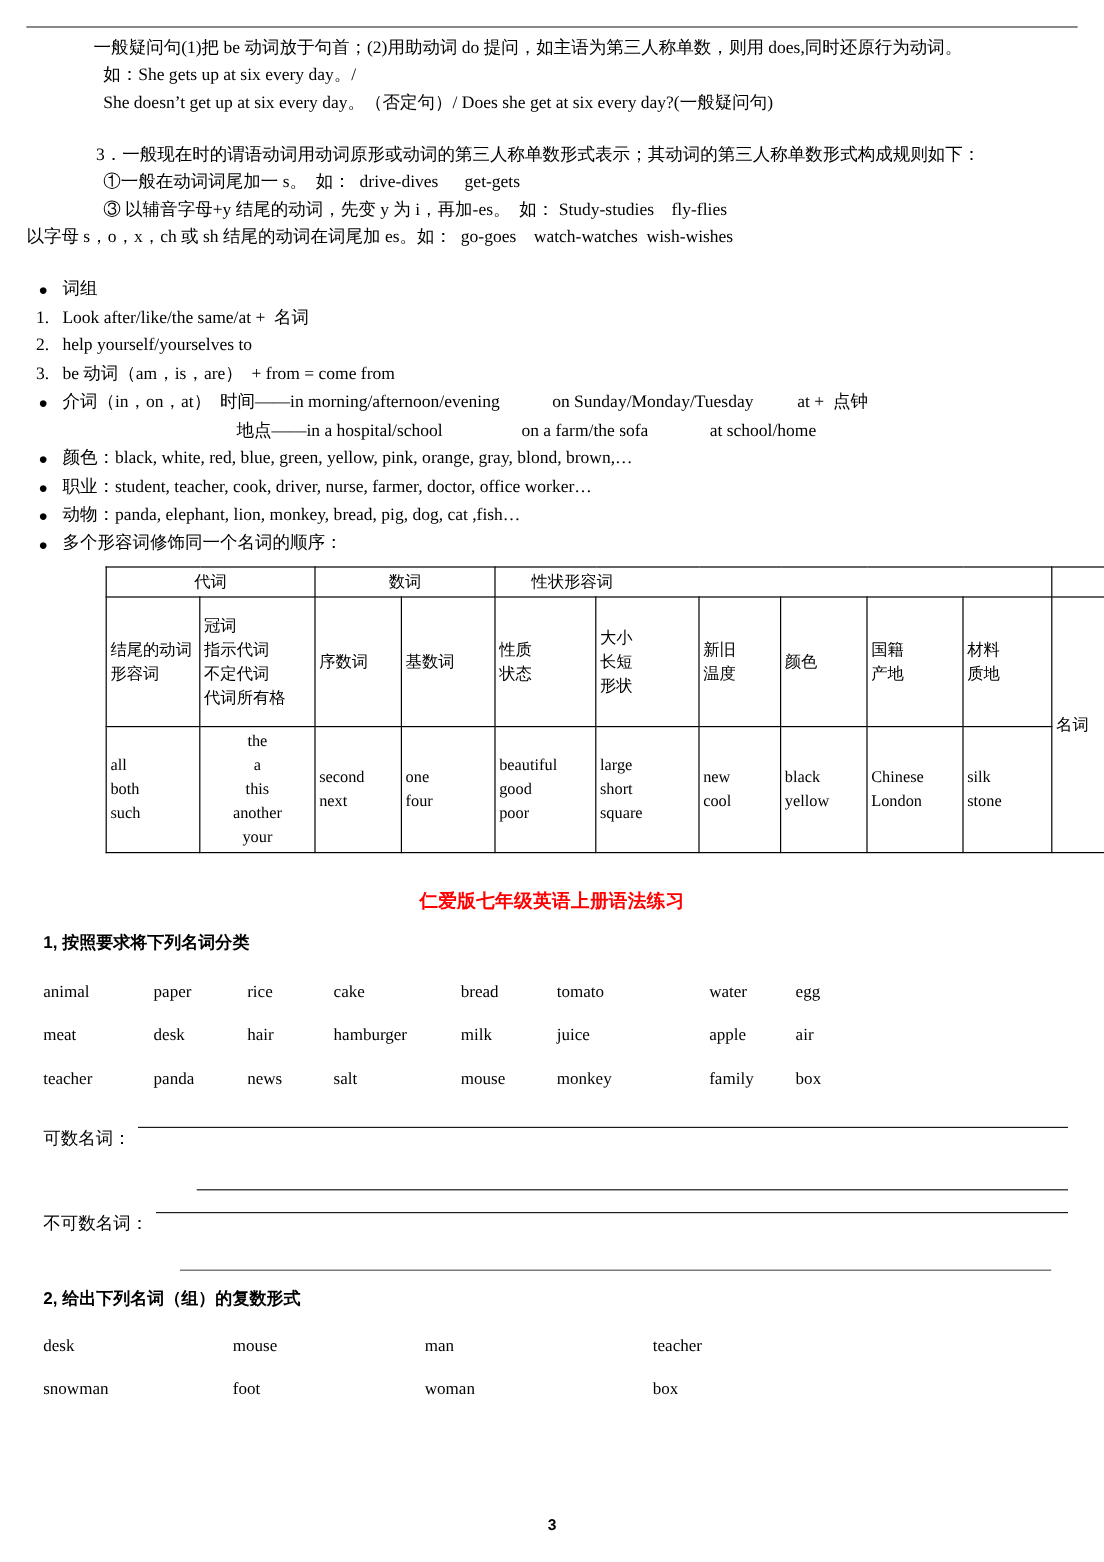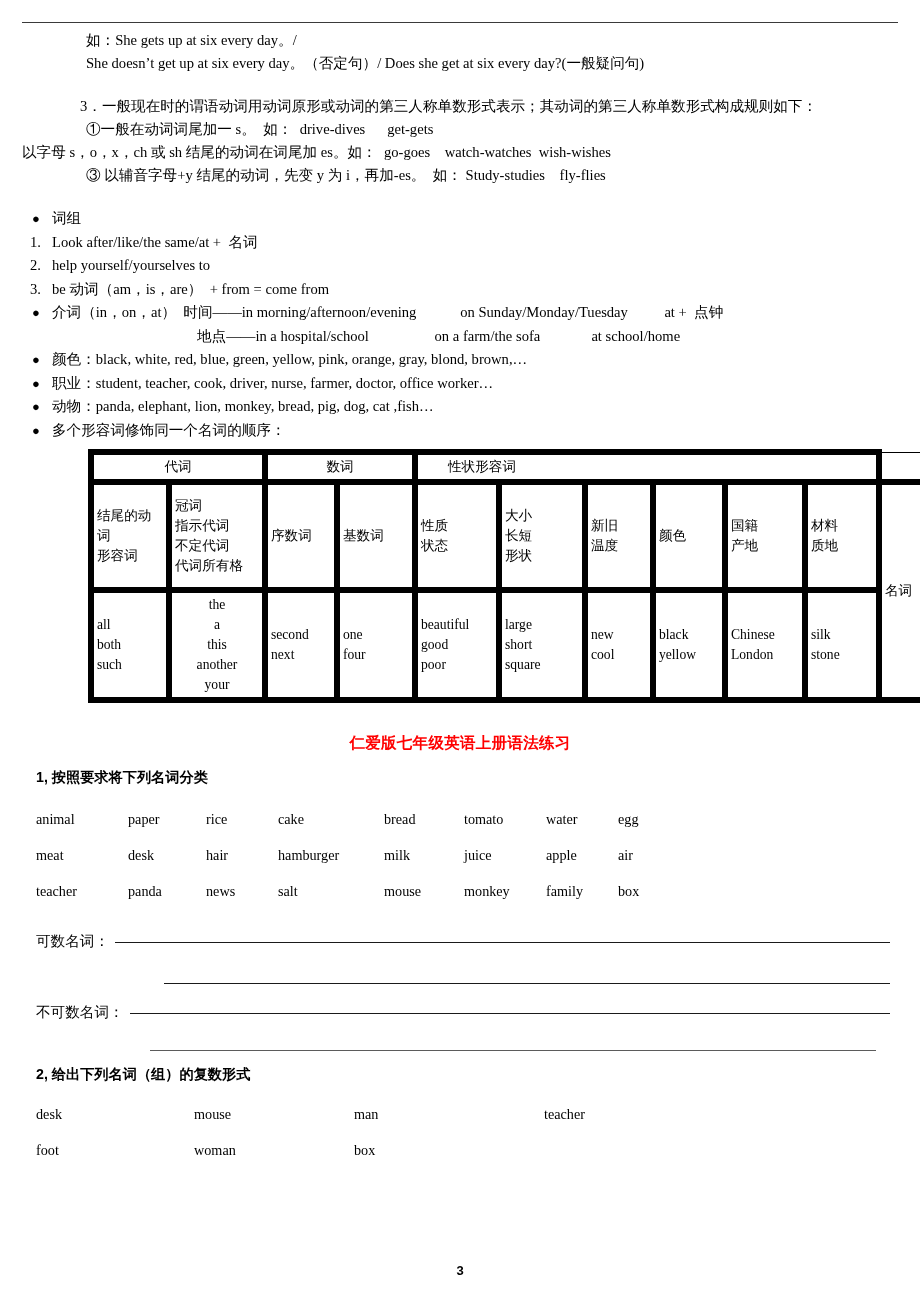--- a/index.html
+++ b/index.html
@@ -83,21 +83,21 @@
     padding-left: 66px;
   }
   table.adj {
     border-collapse: collapse;
     width: 766px;
     table-layout: fixed;
     font-size: 13.6px;
     line-height: 20px;
   }
   table.adj td {
-    border: 6px solid #000000;
+    border: 1px solid #000000;
     vertical-align: middle;
     padding: 2px 3px;
     white-space: pre-line;
   }
   td.grp-head {
     text-align: center;
     height: 24px;
     padding: 1px 2px;
   }
   td.sub-head {
@@ -154,34 +154,34 @@
     line-height: 36px;
     height: 36px;
   }
   .word-row .w { flex: 0 0 auto; }
   .wg1 .w:nth-child(1) { width: 92px; }
   .wg1 .w:nth-child(2) { width: 78px; }
   .wg1 .w:nth-child(3) { width: 72px; }
   .wg1 .w:nth-child(4) { width: 106px; }
   .wg1 .w:nth-child(5) { width: 80px; }
   .wg1 .w:nth-child(6) { width: 82px; }
-  .wg1 .w:nth-child(7) { width: 72px; }
+  .wg1 .w:nth-child(7) { width: 72px; margin-left: 45px; }
   .wg1 .w:nth-child(8) { width: 70px; }
 
   .wg2 { margin-top: 12px; }
   .wg2 .word-row { line-height: 36px; height: 36px; }
   .wg2 .w:nth-child(1) { width: 158px; }
   .wg2 .w:nth-child(2) { width: 160px; }
   .wg2 .w:nth-child(3) { width: 190px; }
   .wg2 .w:nth-child(4) { width: 160px; }
 
   
   .blank-row {
     display: flex;
-    align-items: center;
+    align-items: flex-start;
     padding-left: 14px;
     font-size: 14.6px;
     font-family: "Liberation Sans", "DejaVu Sans", sans-serif;
   }
   .blank-label {
     flex: 0 0 auto;
     white-space: pre;
     line-height: 20px;
     padding-bottom: 2px;
   }
@@ -220,31 +220,32 @@
   }
 </style>
 </head>
 <body>
 
 <div class="page">
 
   <div class="top-rule"></div>
 
   <div class="block-1">
+    <div class="para indent-3">一般疑问句(1)把 be 动词放于句首；(2)用助动词 do 提问，如主语为第三人称单数，则用 does,同时还原行为动词。</div>
     <div class="para indent-2">如：She gets up at six every day。/</div>
     <div class="para indent-2">She doesn’t get up at six every day。（否定句）/ Does she get at six every day?(一般疑问句)</div>
   </div>
 
   <div class="spacer-md"></div>
 
   <div>
     <div class="para indent-1">3．一般现在时的谓语动词用动词原形或动词的第三人称单数形式表示；其动词的第三人称单数形式构成规则如下：</div>
     <div class="para indent-2">①一般在动词词尾加一 s。  如：  drive-dives      get-gets</div>
+    <div class="para indent-2">③ 以辅音字母+y 结尾的动词，先变 y 为 i，再加-es。  如： Study-studies    fly-flies</div>
     <div class="para indent-0">以字母 s，o，x，ch 或 sh 结尾的动词在词尾加 es。如：  go-goes    watch-watches  wish-wishes</div>
-    <div class="para indent-2">③ 以辅音字母+y 结尾的动词，先变 y 为 i，再加-es。  如： Study-studies    fly-flies</div>
   </div>
 
   <div class="spacer-md"></div>
 
   <div>
     <div class="list-row">
       <span class="marker dot">●</span>
       <span class="list-text">词组</span>
     </div>
     <div class="list-row">
@@ -426,20 +427,21 @@
   <div class="sub-head-q">2, 给出下列名词（组）的复数形式</div>
 
   <div class="word-grid wg2">
     <div class="word-row">
       <span class="w">desk</span>
       <span class="w">mouse</span>
       <span class="w">man</span>
       <span class="w">teacher</span>
     </div>
     <div class="word-row">
+      <span class="w">snowman</span>
       <span class="w">foot</span>
       <span class="w">woman</span>
       <span class="w">box</span>
     </div>
   </div>
 
   <div class="page-number">3</div>
 
 </div>
 

